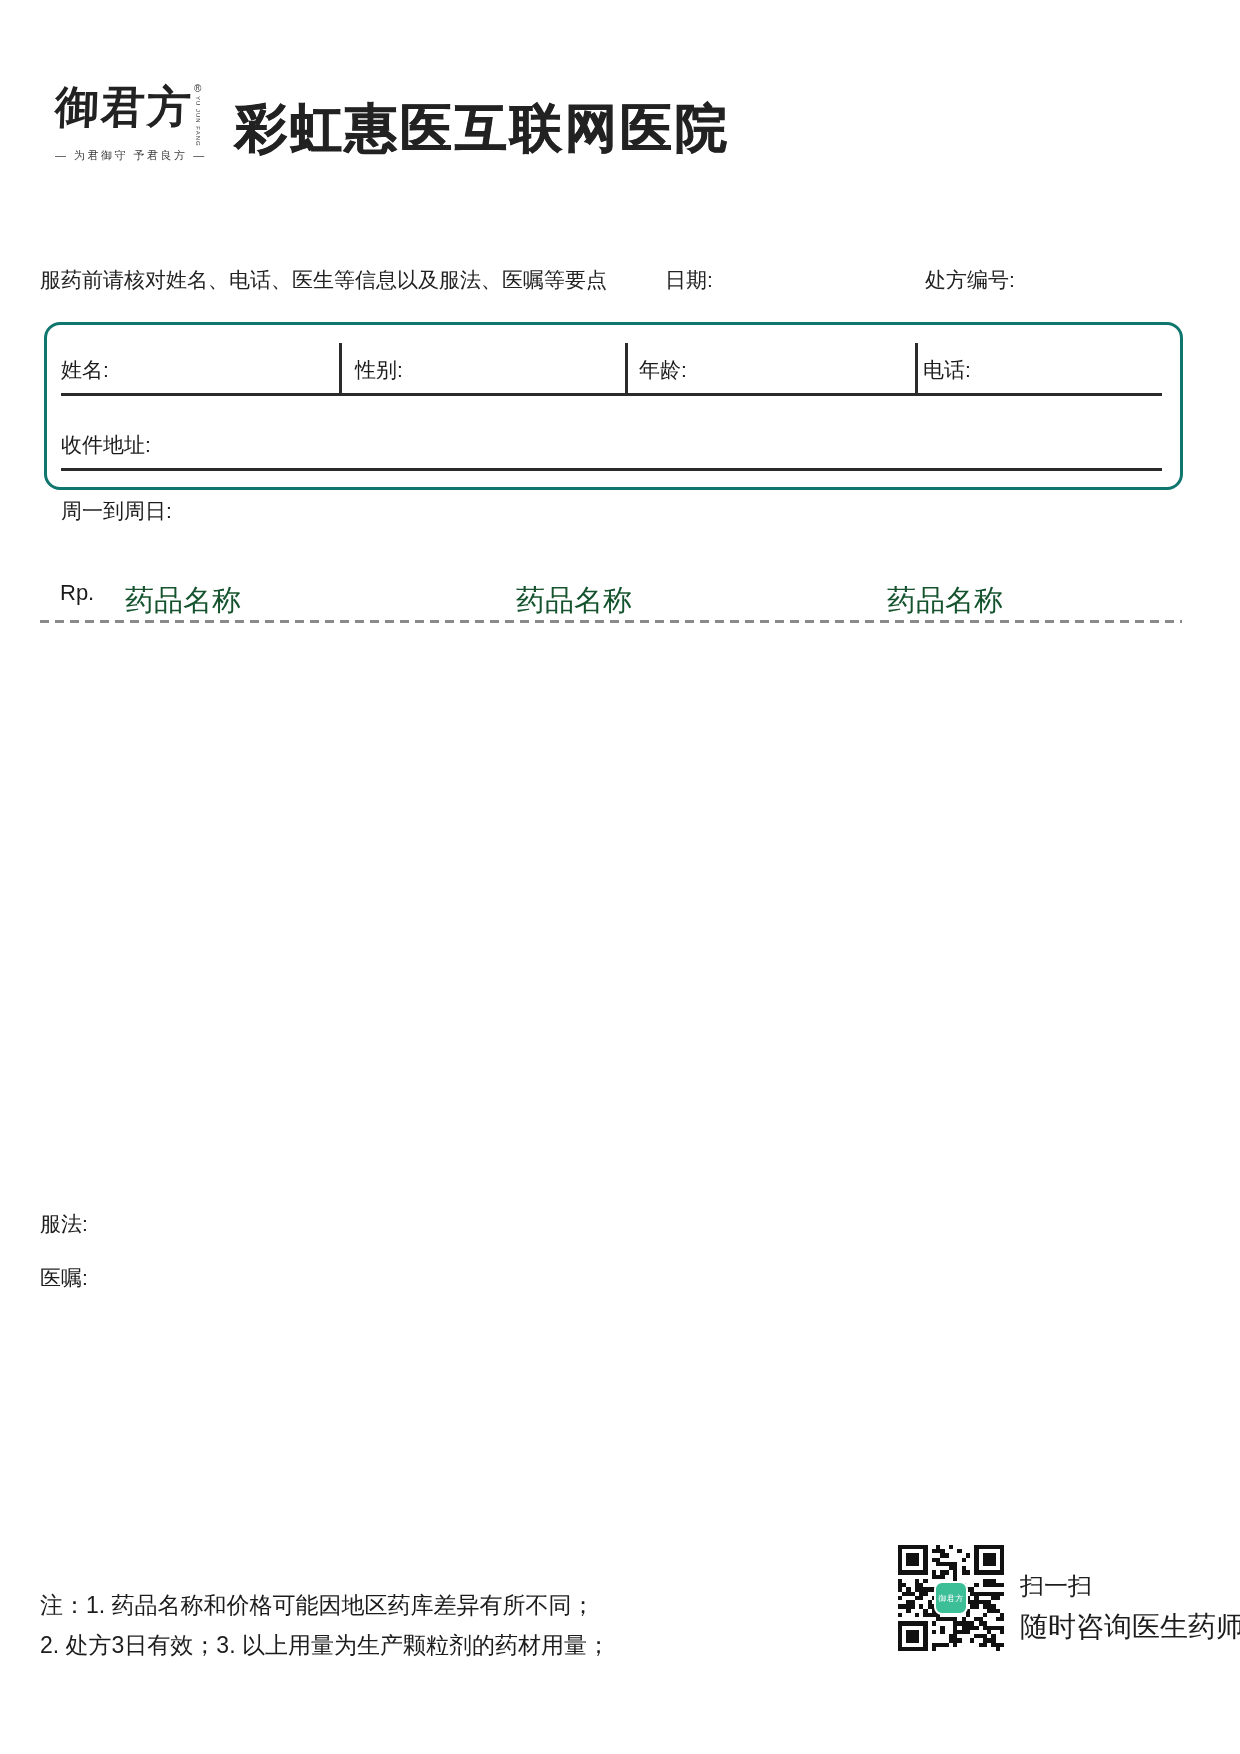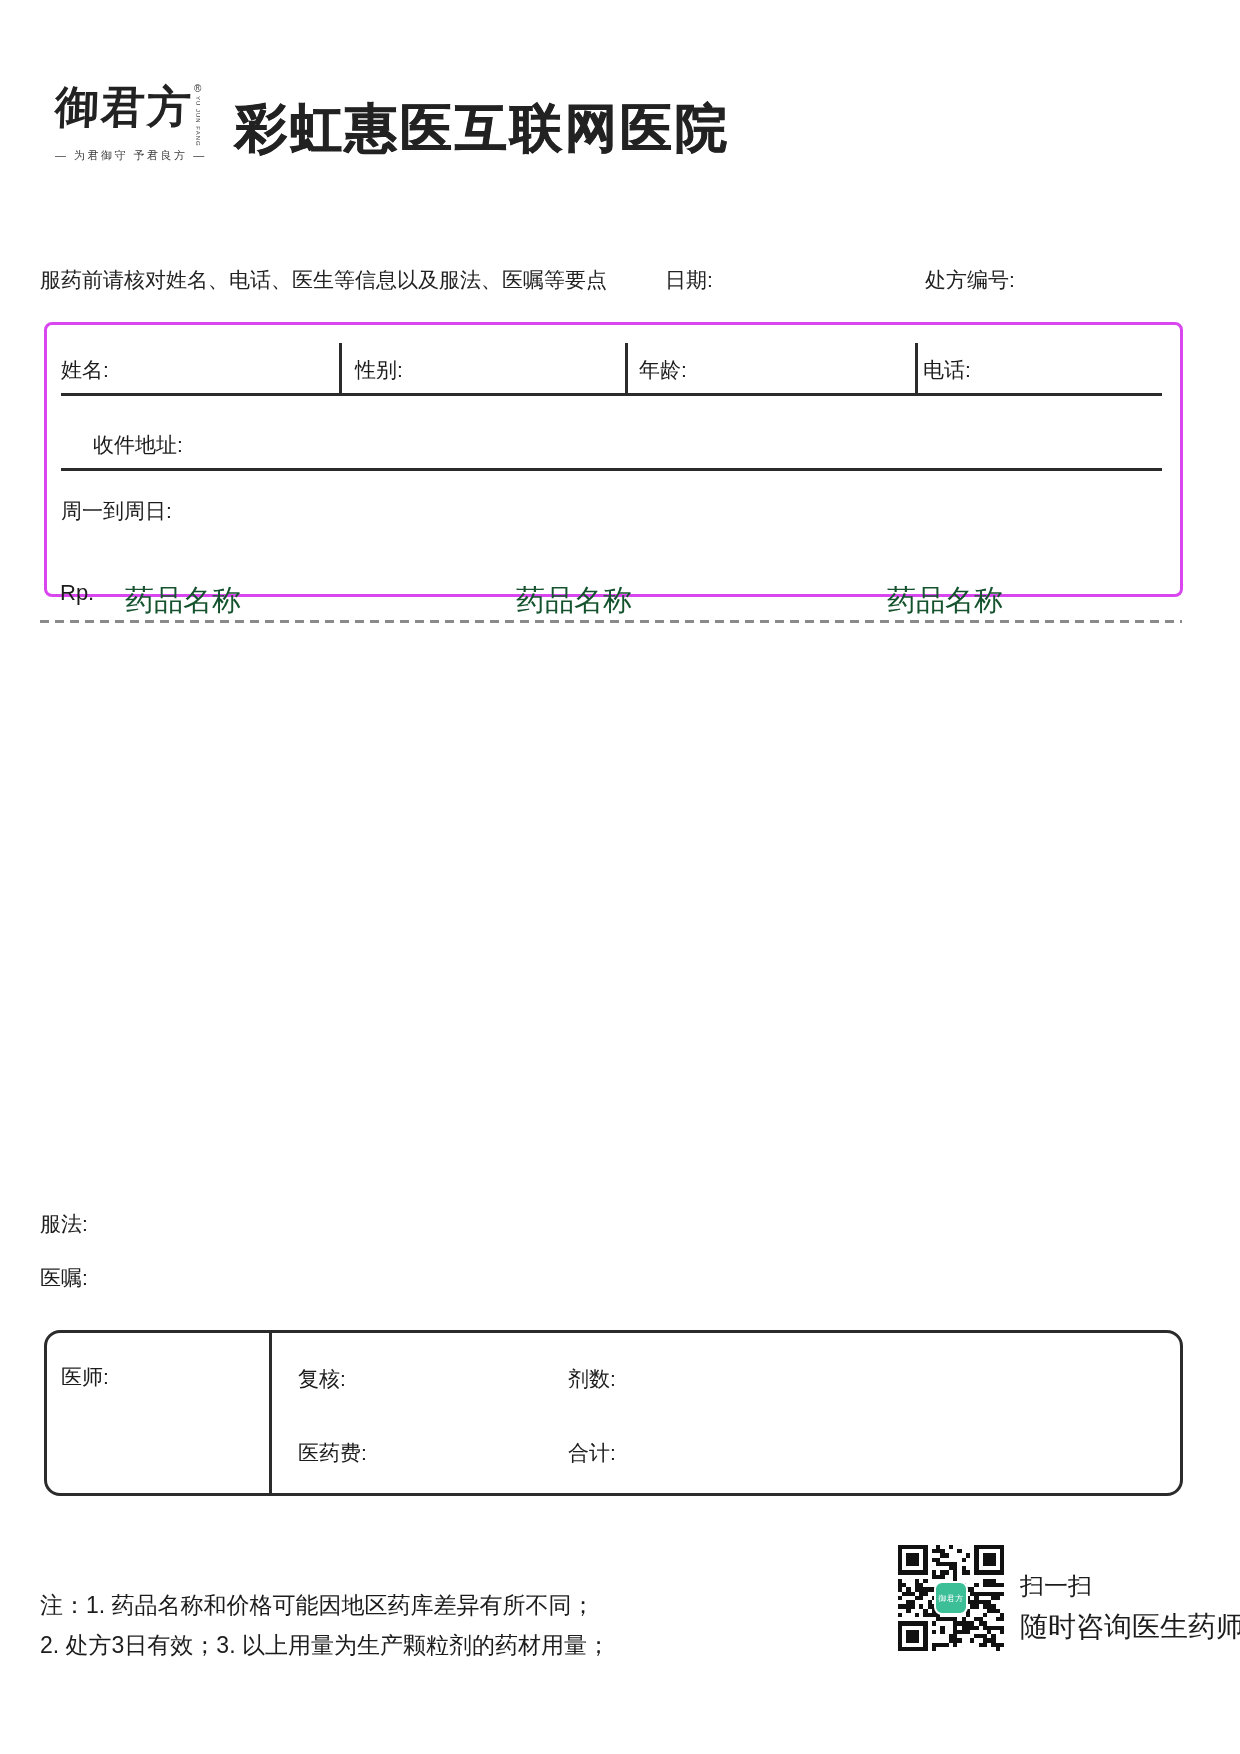--- a/index.html
+++ b/index.html
@@ -26,31 +26,31 @@
     -webkit-text-stroke:0.8px #222;white-space:nowrap;
   }
 
   
   .notice{left:40px;top:266px;font-size:21px;color:#222;white-space:nowrap;text-align:center;}
   .date-label{left:665px;top:266px;font-size:21px;color:#222;}
   .rxno-label{left:925px;top:266px;font-size:21px;color:#222;}
 
   
   .patient-box{
-    left:44px;top:322px;width:1139px;height:275px;
-    border:3px solid #d946ef;border-radius:8px;box-sizing:border-box;
+    left:44px;top:322px;width:1139px;height:168px;
+    border:3px solid #0f766e;border-radius:16px;box-sizing:border-box;
   }
   .patient-box .cell-label{position:absolute;font-size:21px;color:#1c1c1c;white-space:nowrap;}
   .vdiv{position:absolute;top:18px;height:52px;width:2.5px;background:#2b2b2b;}
   .vdiv.d1{left:292px;} .vdiv.d2{left:578px;} .vdiv.d3{left:868px;}
   .hline{position:absolute;left:14px;right:18px;height:3px;background:#2b2b2b;}
   .hline.l1{top:68px;} .hline.l2{top:143px;}
   .lab-name{left:14px;top:31px;} .lab-gender{left:308px;top:31px;}
   .lab-age{left:592px;top:31px;} .lab-phone{left:876px;top:31px;}
-  .lab-addr{left:14px;top:106px;margin-left:32px;} .lab-diag{left:14px;top:172px;}
+  .lab-addr{left:14px;top:106px;} .lab-diag{left:14px;top:172px;}
 
   
   .rp-label{left:60px;top:580px;font-size:22px;color:#1c1c1c;}
   .drug-col{top:581px;font-size:29px;color:#14532d;text-align:center;}
   .drug-col.c1{left:125px;} .drug-col.c2{left:516px;} .drug-col.c3{left:887px;}
   .dash-line{
     left:40px;top:620px;width:1142px;height:2.5px;
     background:repeating-linear-gradient(90deg,#8a8a8a 0 9px,transparent 9px 15px);
   }
 
@@ -121,28 +121,20 @@
 
   <div class="abs rp-label">Rp.</div>
   <div class="abs drug-col c1">药品名称</div>
   <div class="abs drug-col c2">药品名称</div>
   <div class="abs drug-col c3">药品名称</div>
   <div class="abs dash-line"></div>
 
   <div class="abs usage-label">服法:</div>
   <div class="abs advice-label">医嘱:</div>
 
-  <div class="abs sig-box">
-    <span class="cell-label lab-physician">医师:</span>
-    <span class="sig-vdiv"></span>
-    <span class="cell-label lab-review">复核:</span>
-    <span class="cell-label lab-doses">剂数:</span>
-    <span class="cell-label lab-fee">医药费:</span>
-    <span class="cell-label lab-total">合计:</span>
-  </div>
 
   <div class="abs foot-line foot-note1">注：1. 药品名称和价格可能因地区药库差异有所不同；</div>
   <div class="abs foot-line foot-note2">2. 处方3日有效；3. 以上用量为生产颗粒剂的药材用量；</div>
 
   <div class="abs qr-wrap">
     <svg viewBox="0 0 25 25" shape-rendering="crispEdges">
         <rect x="0" y="0" width="1" height="1" fill="#111"></rect>
         <rect x="1" y="0" width="1" height="1" fill="#111"></rect>
         <rect x="2" y="0" width="1" height="1" fill="#111"></rect>
         <rect x="3" y="0" width="1" height="1" fill="#111"></rect>

